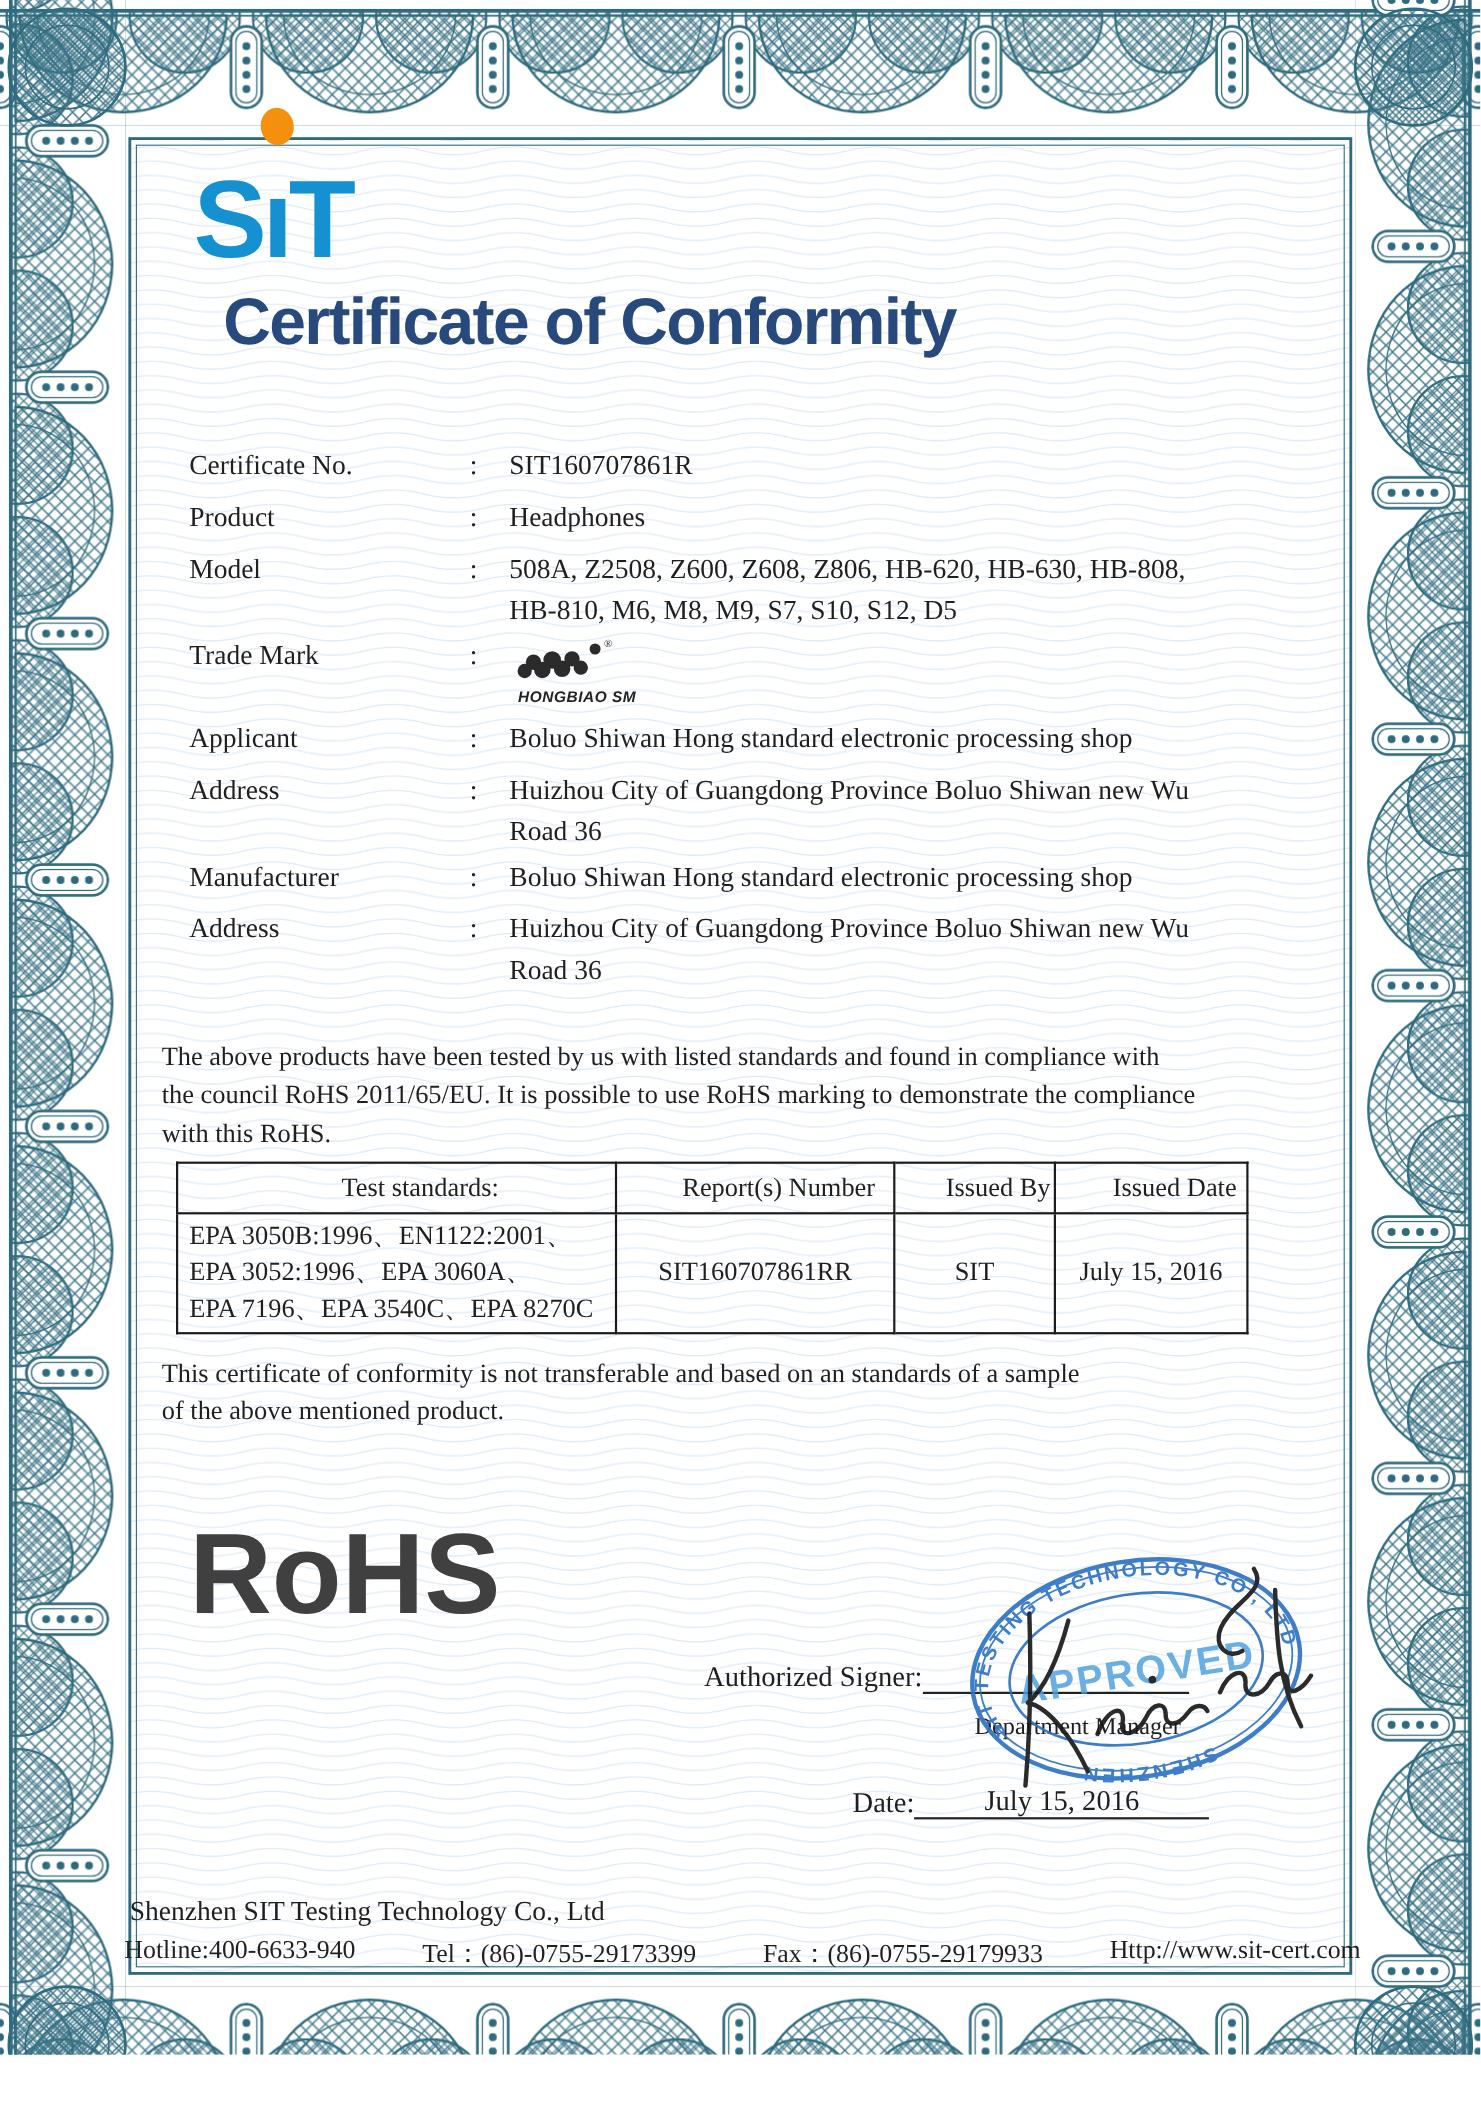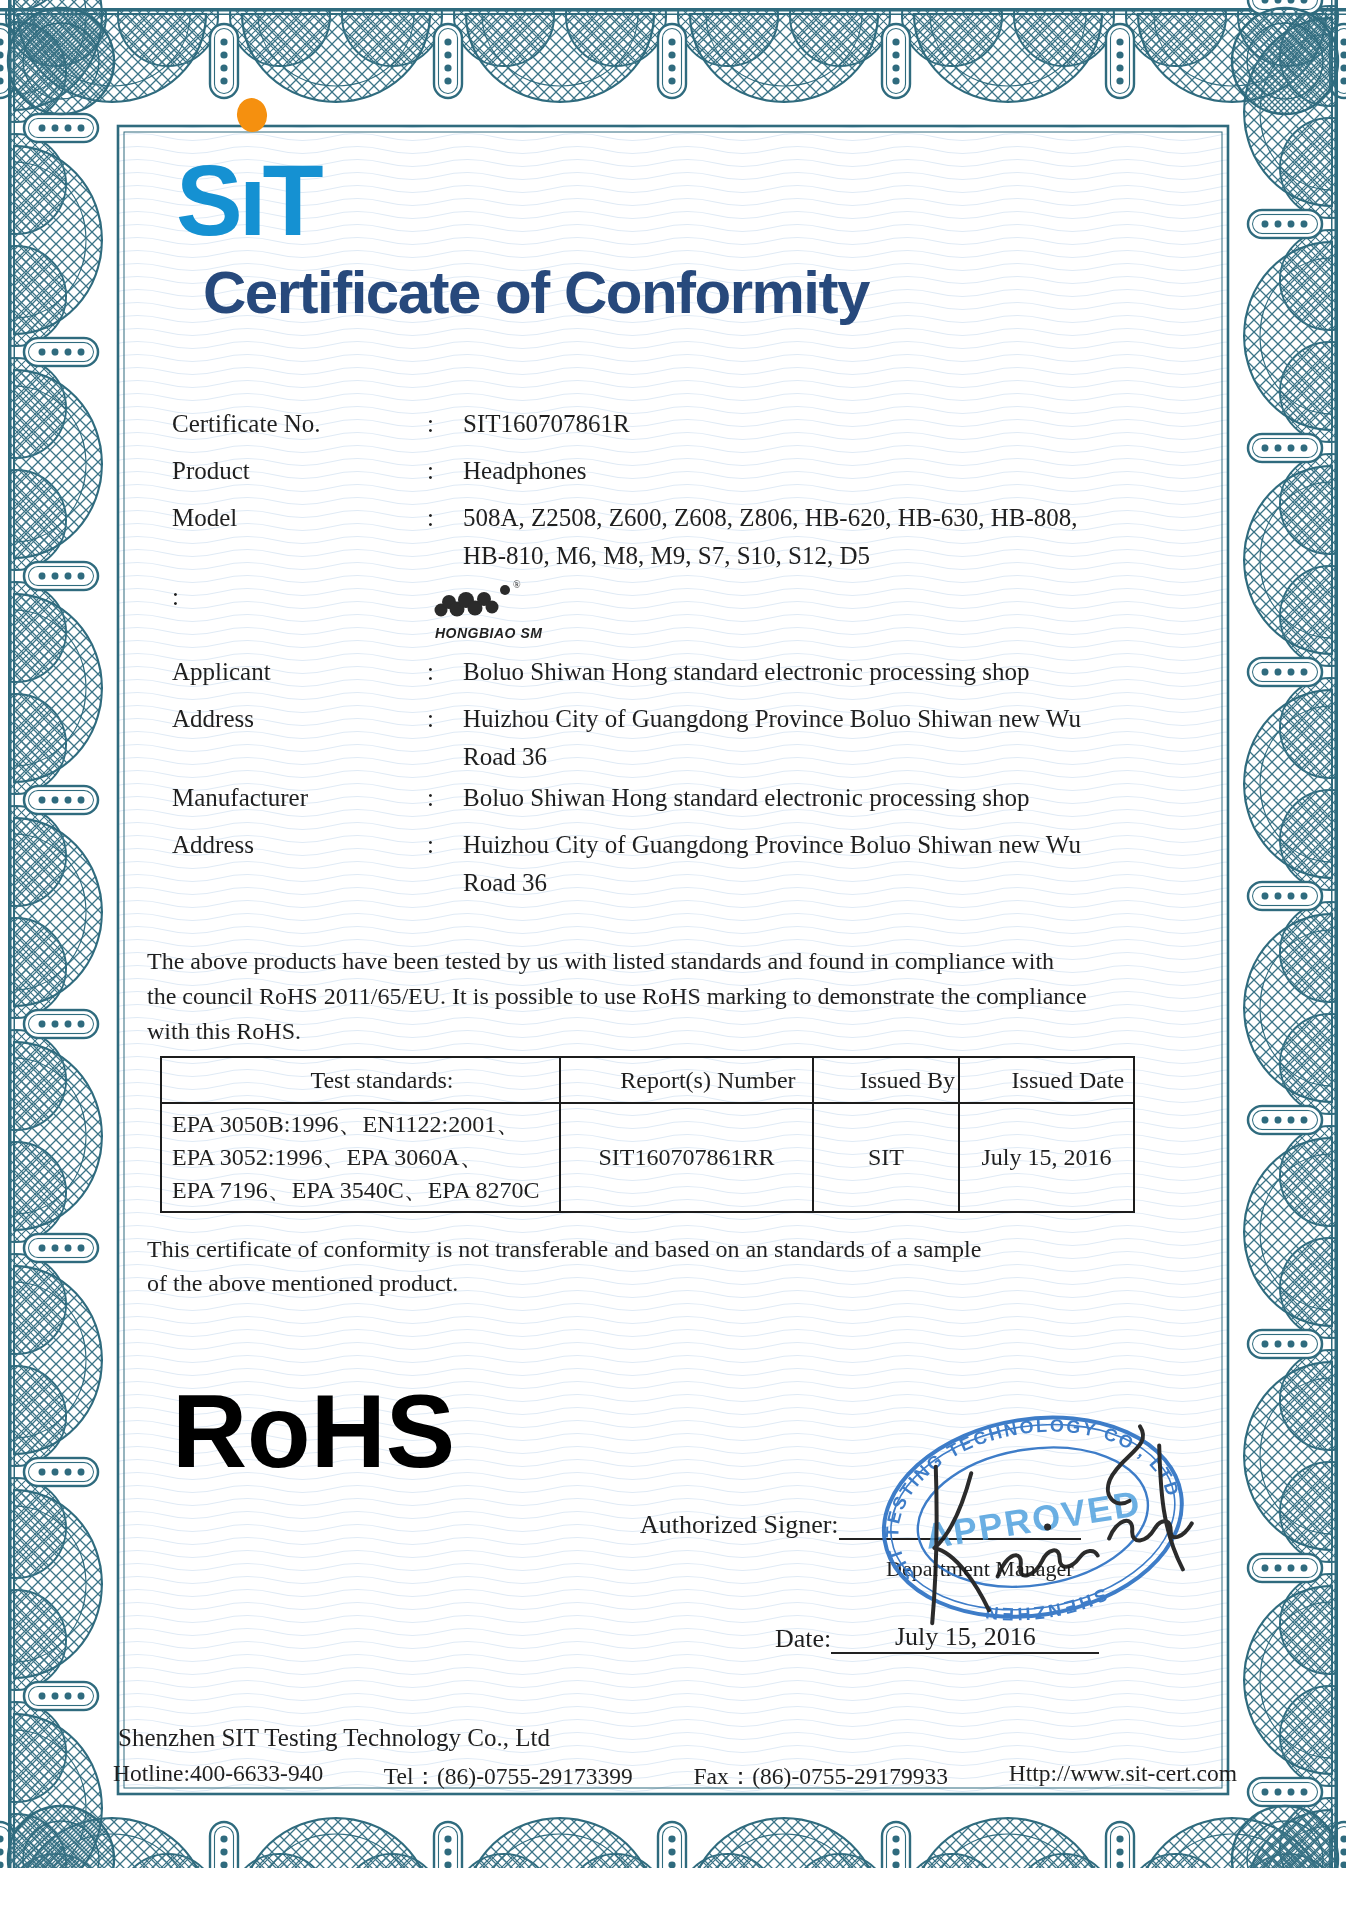--- a/index.html
+++ b/index.html
@@ -37,21 +37,21 @@
   .ttable{position:absolute;left:160px;top:1056px;width:975px;border-collapse:collapse;
           font-size:24px;}
   .ttable th,.ttable td{border:2px solid #1c1c1c;font-weight:normal;}
   .ttable th{height:42px;text-align:center;padding-left:44px;}
   .ttable td{text-align:center;vertical-align:middle;}
   .ttable td.std{text-align:left;padding:4px 0 4px 10px;}
   .ttable td.std div{line-height:33px;white-space:nowrap;}
 
   
   .rohs{position:absolute;left:172px;top:1372px;font-family:"Liberation Sans",sans-serif;
-        font-weight:bold;font-size:104px;color:#000000;letter-spacing:0px;}
+        font-weight:bold;font-size:104px;color:#404040;letter-spacing:0px;}
 
   
   .signer{position:absolute;left:640px;top:1510px;font-size:26px;white-space:nowrap;}
   .sline{display:inline-block;width:242px;border-bottom:2px solid #222;height:28px;
          vertical-align:bottom;}
   .dept{position:absolute;left:886px;top:1556px;font-size:22px;}
   .stamp{position:absolute;left:853px;top:1382px;width:362px;height:272px;z-index:3;
          transform:rotate(-9deg);opacity:.92;}
   .daterow{position:absolute;left:775px;top:1622px;font-size:26px;white-space:nowrap;}
   .dline{display:inline-block;width:268px;border-bottom:2px solid #222;height:30px;
@@ -158,20 +158,21 @@
       <div class="frow tight">
         <span class="flabel l">Model</span>
         <span class="fcolon l">:</span>
         <span class="fvalue">
           <div class="l">508A, Z2508, Z600, Z608, Z806, HB-620, HB-630, HB-808,</div>
           <div class="l">HB-810, M6, M8, M9, S7, S10, S12, D5</div>
         </span>
       </div>
 
       <div class="frow tight">
+        <span class="flabel l">Trade Mark</span>
         <span class="fcolon l">:</span>
         <span class="fvalue">
           <div class="tm-block">
             <svg width="190" height="72" viewBox="0 0 190 72">
               <g fill="#2b2b2b">
                 <circle cx="14" cy="34" r="6.5"></circle>
                   <circle cx="22" cy="26" r="7"></circle>
                 <circle cx="30" cy="33" r="7.5"></circle>
                   <circle cx="39" cy="24" r="8"></circle>
                 <circle cx="48" cy="32" r="7.5"></circle>

